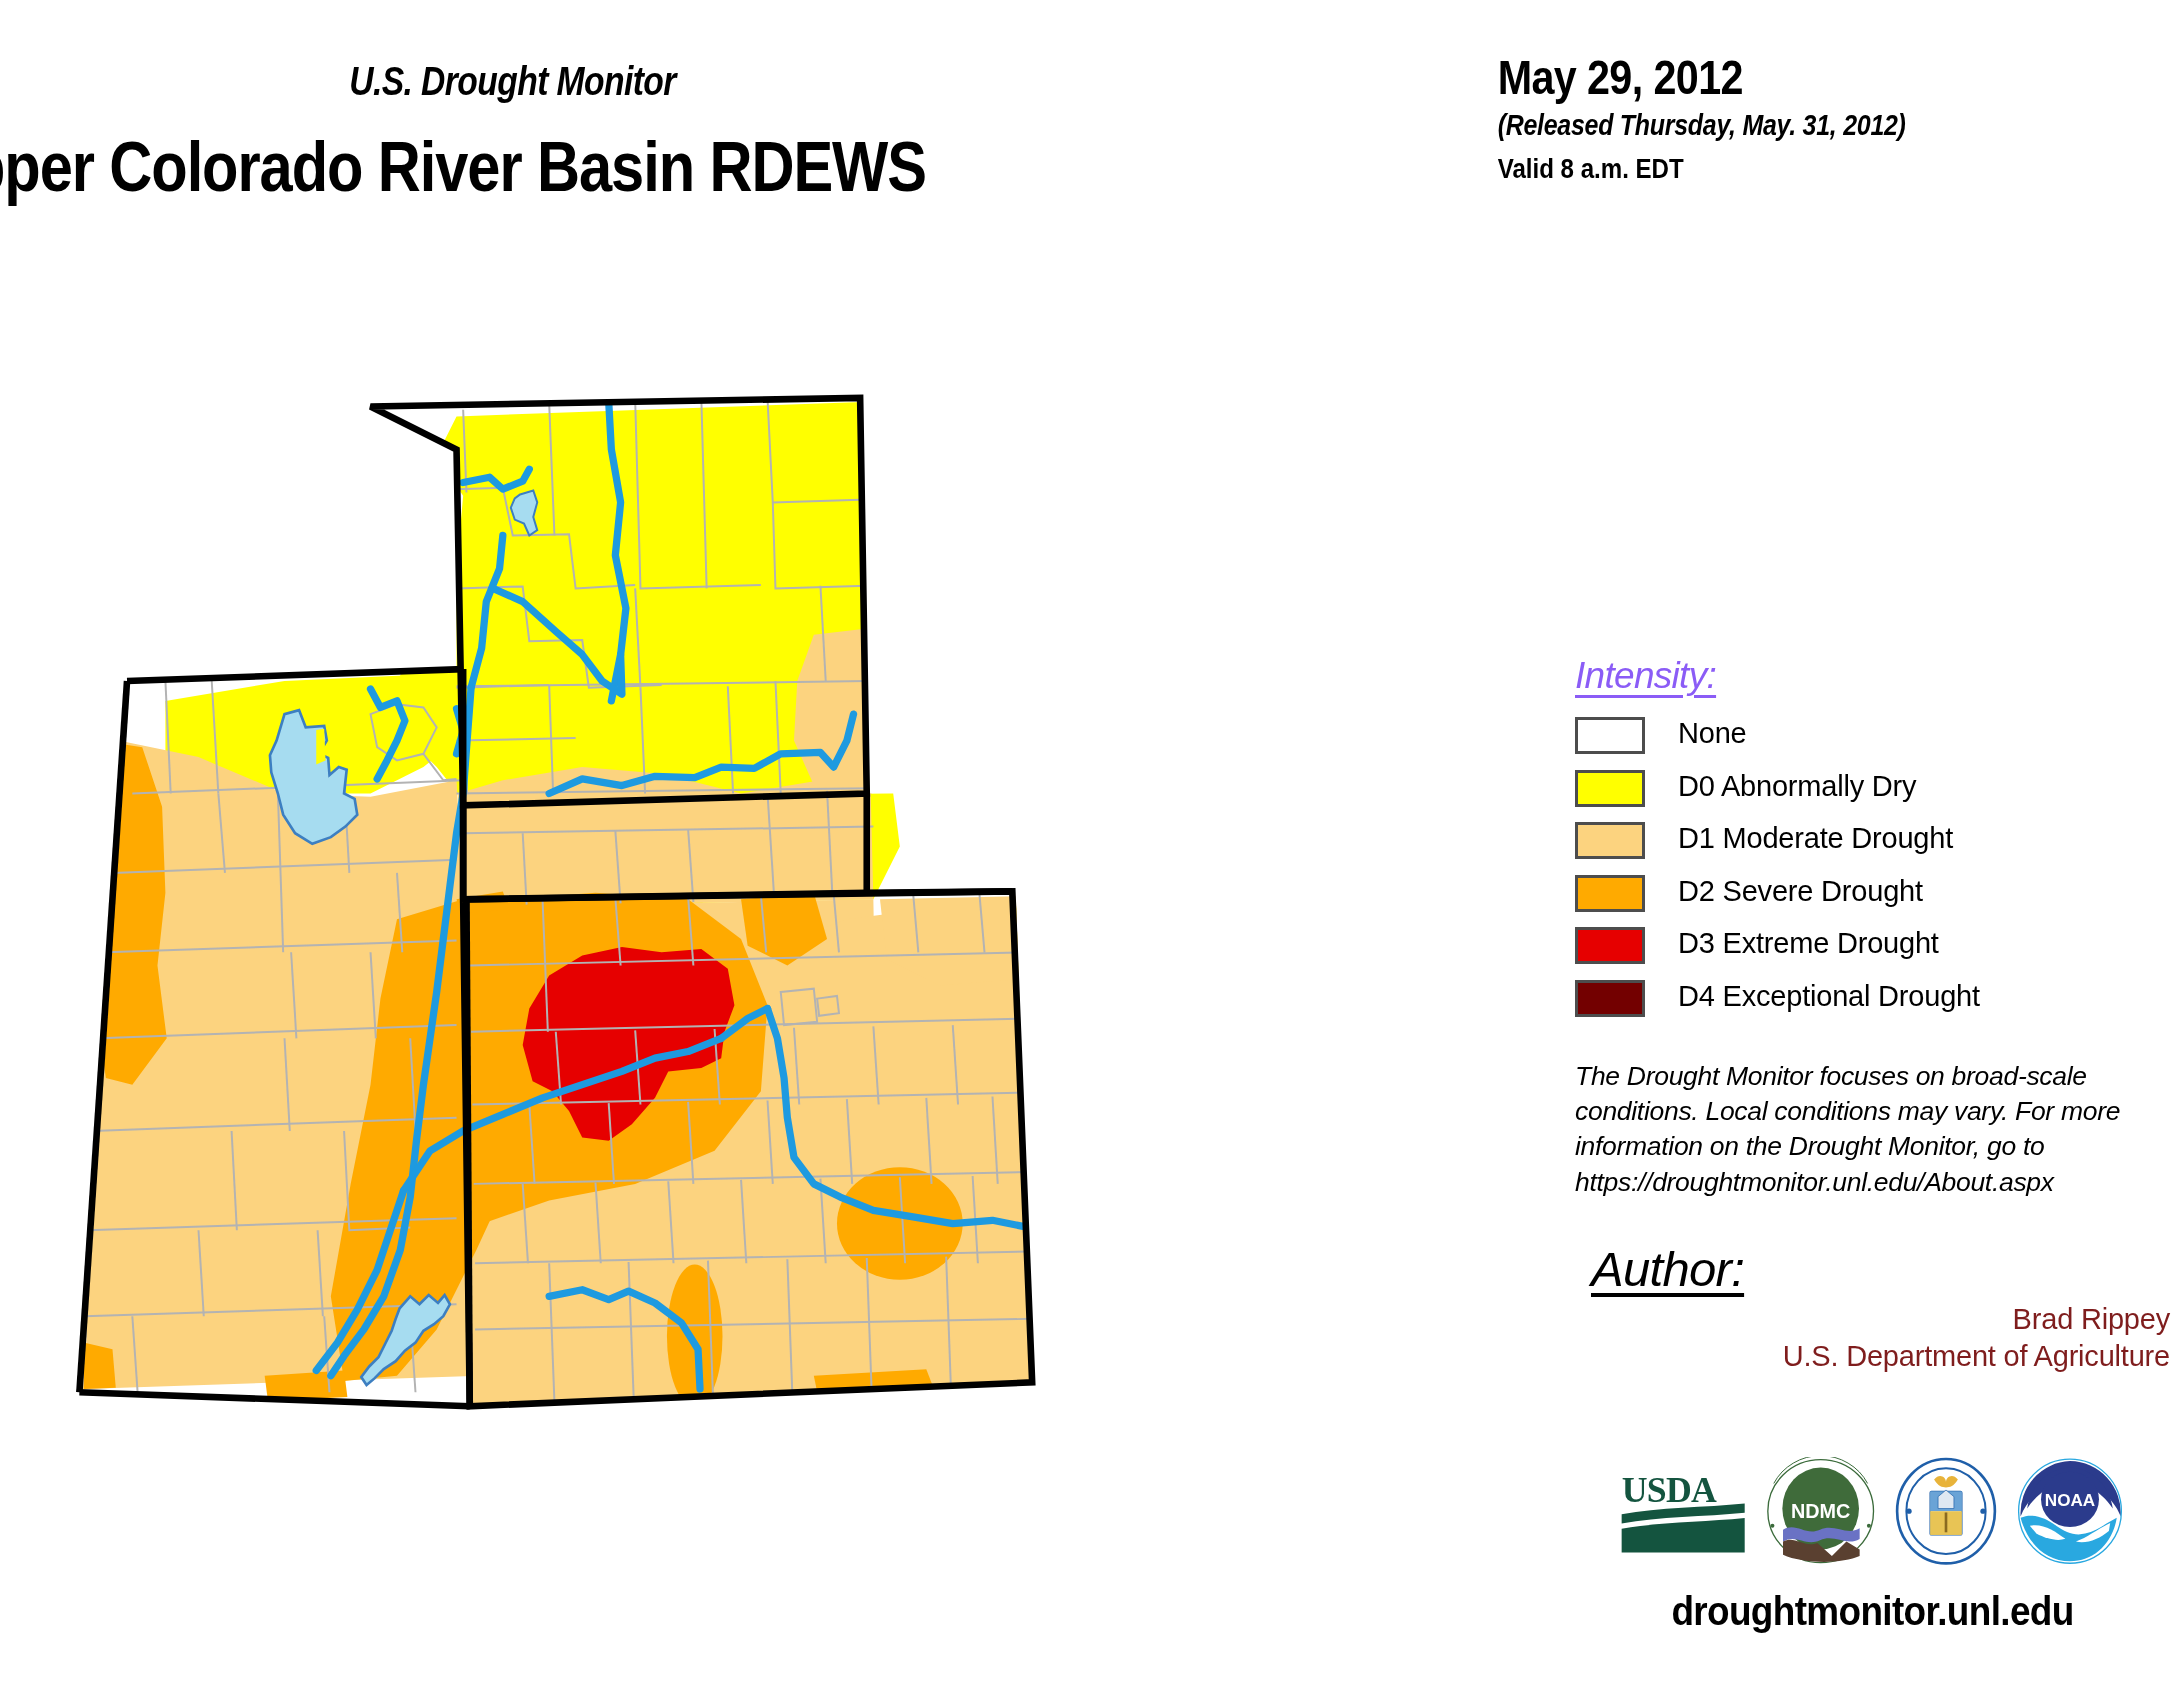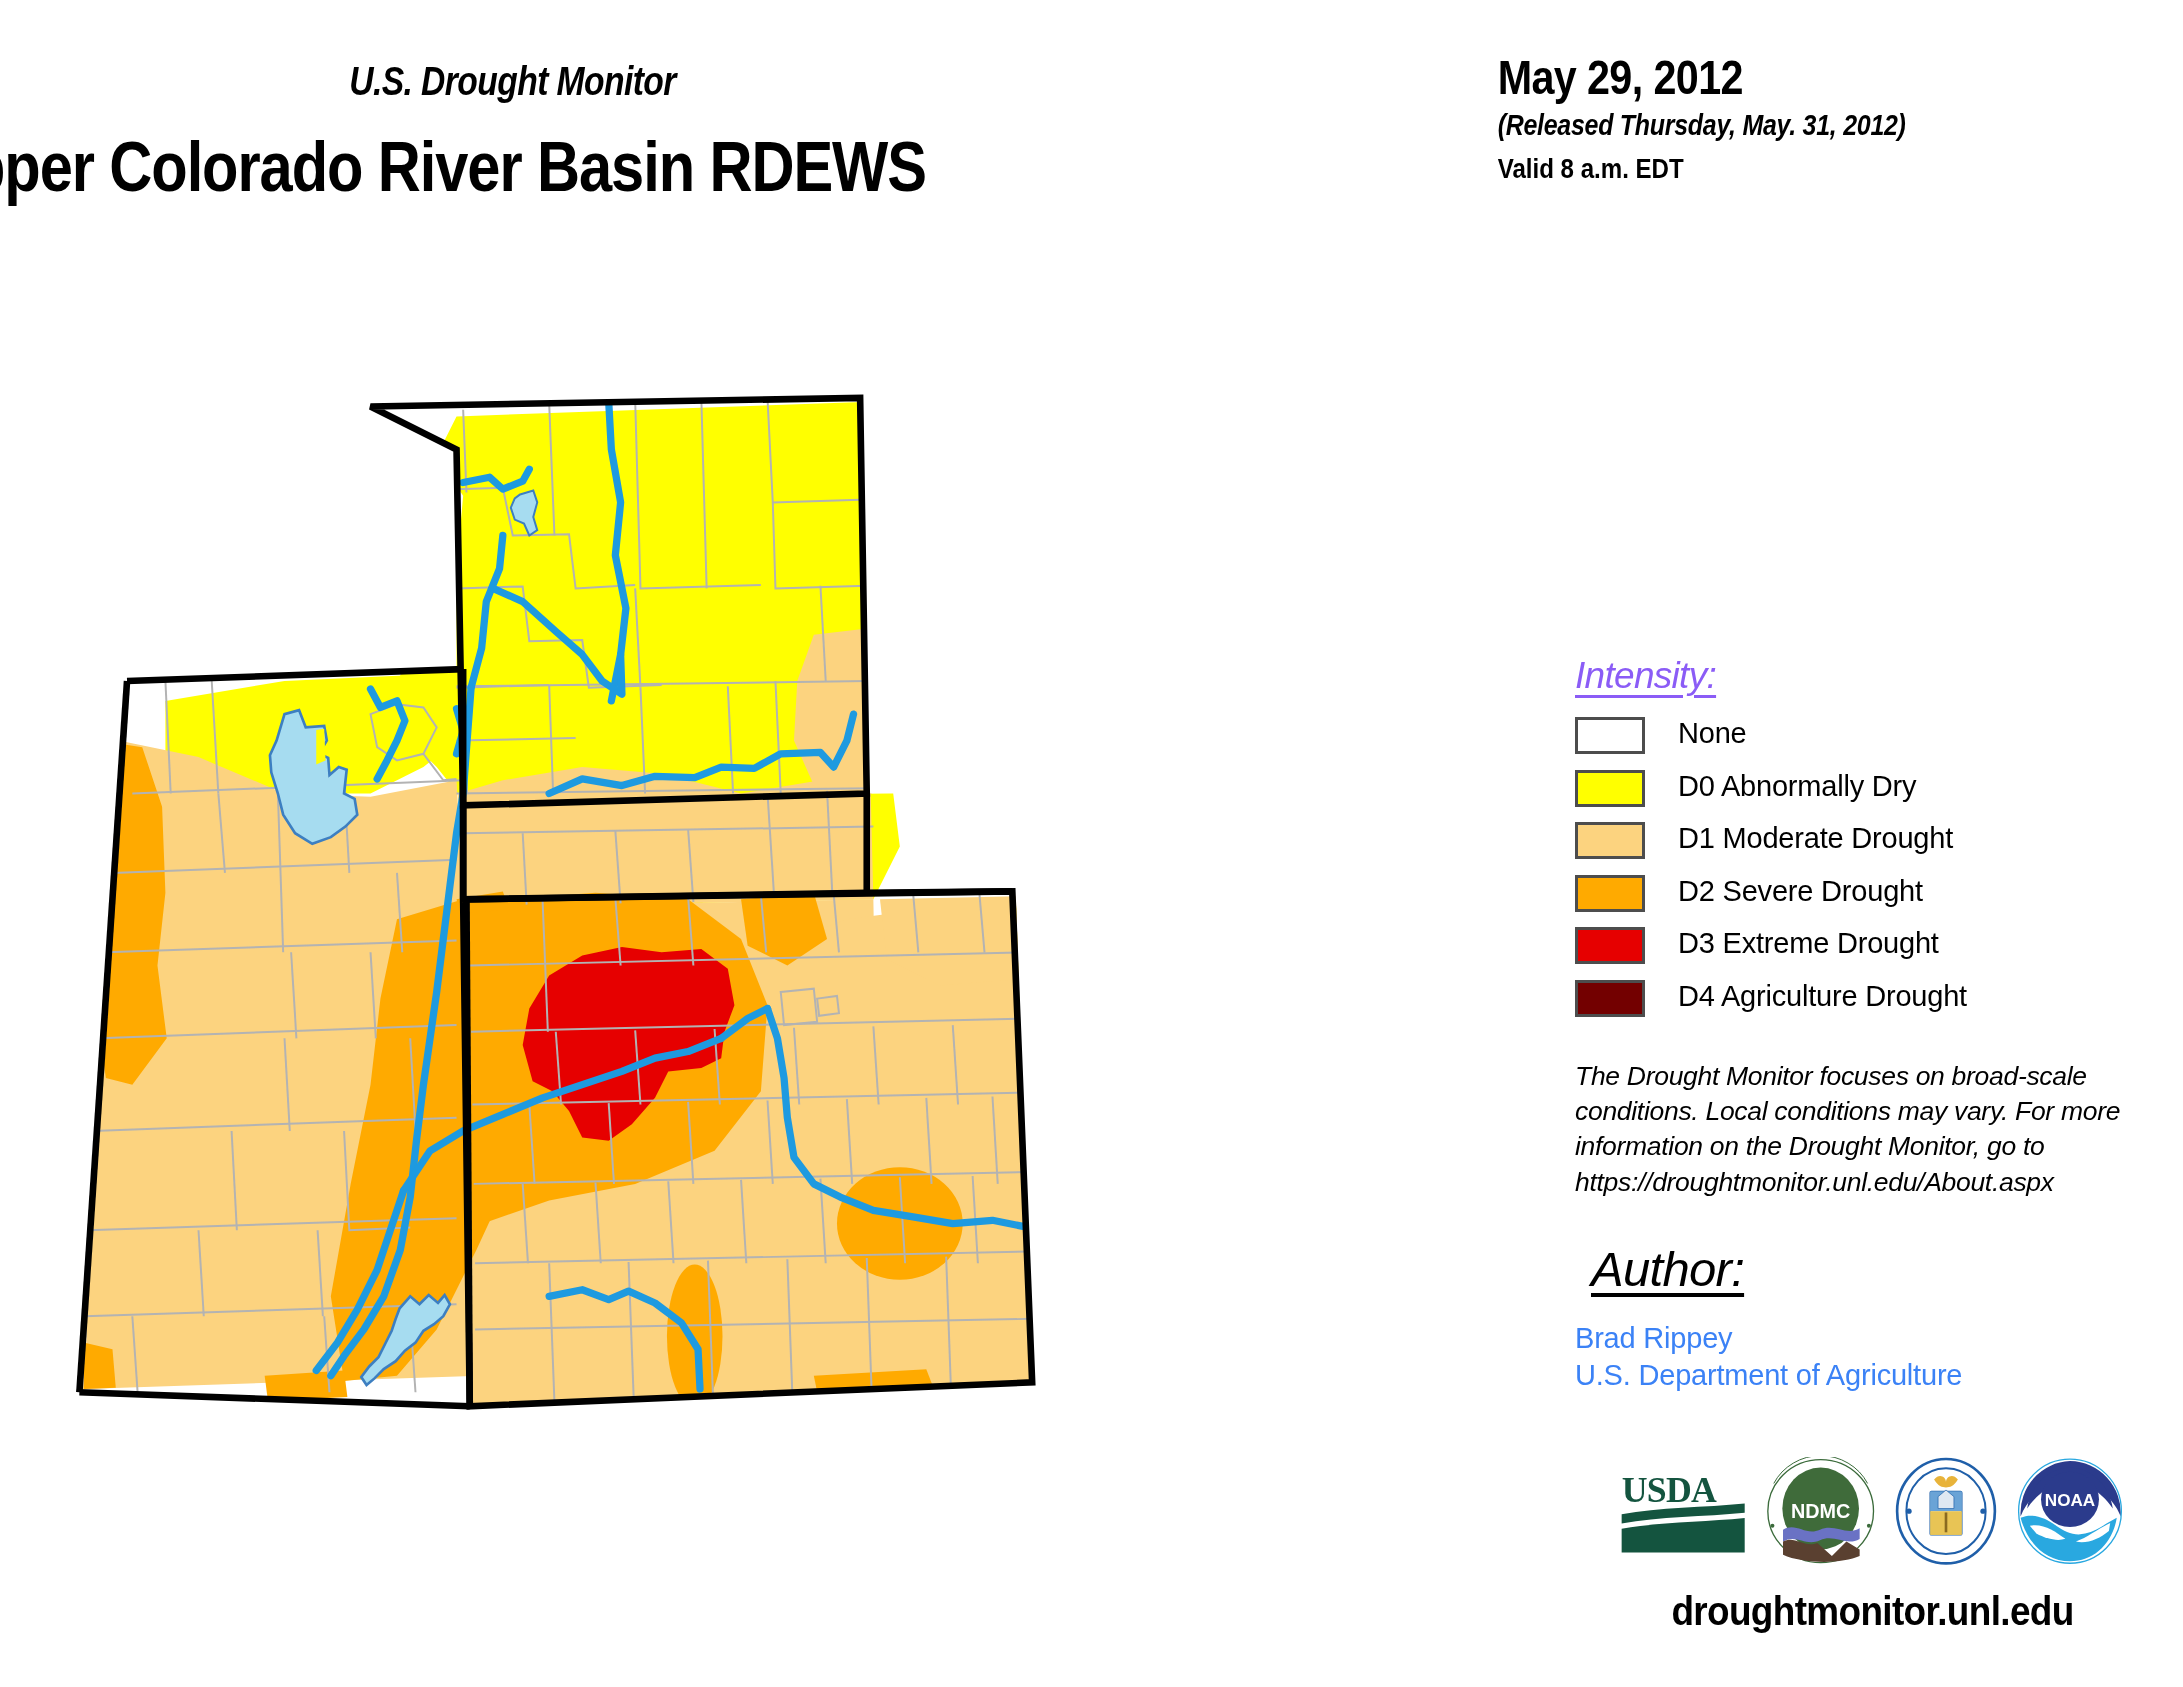--- a/index.html
+++ b/index.html
@@ -132,25 +132,26 @@
     font-size: 49px;
     font-style: italic;
     text-decoration: underline;
     text-underline-offset: 6.6px;
     color: #000;
     display: inline-block;
     letter-spacing: -0.7px;
     margin-left: 16px;
   }
   #author-lines {
-    margin-top: 23px;
+    margin-top: 4px;
     font-size: 29px;
     line-height: 1.28;
-    color: #3b82f6;
+    color: #7f1d1d;
     letter-spacing: -0.2px;
+    text-align: right;
   }
 
   
   #logo-strip {
     position: absolute;
     left: 1575px; top: 1450px;
     width: 595px; height: 122px;
     display: flex;
     align-items: center;
     gap: 14.6px;
@@ -498,21 +499,21 @@
       <div class="legend-label">D2 Severe Drought</div>
     </div>
 
     <div class="legend-row">
       <div class="legend-swatch" style="background:#e60000"></div>
       <div class="legend-label">D3 Extreme Drought</div>
     </div>
 
     <div class="legend-row">
       <div class="legend-swatch" style="background:#730000"></div>
-      <div class="legend-label">D4 Agriculture Drought</div>
+      <div class="legend-label">D4 Exceptional Drought</div>
     </div>
 
   </div>
 
   <div id="disclaimer">The Drought Monitor focuses on broad-scale conditions. Local conditions may vary. For more information on the Drought Monitor, go to https://droughtmonitor.unl.edu/About.aspx</div>
 
   <div id="author-heading">Author:</div>
   <div id="author-lines">
     <div>Brad Rippey</div>
     <div>U.S. Department of Agriculture</div>

